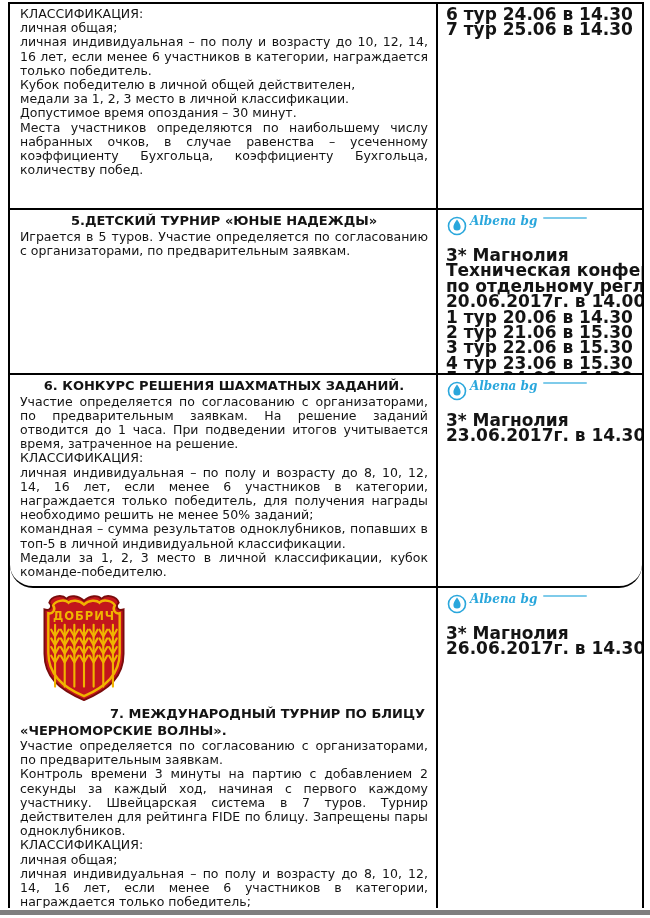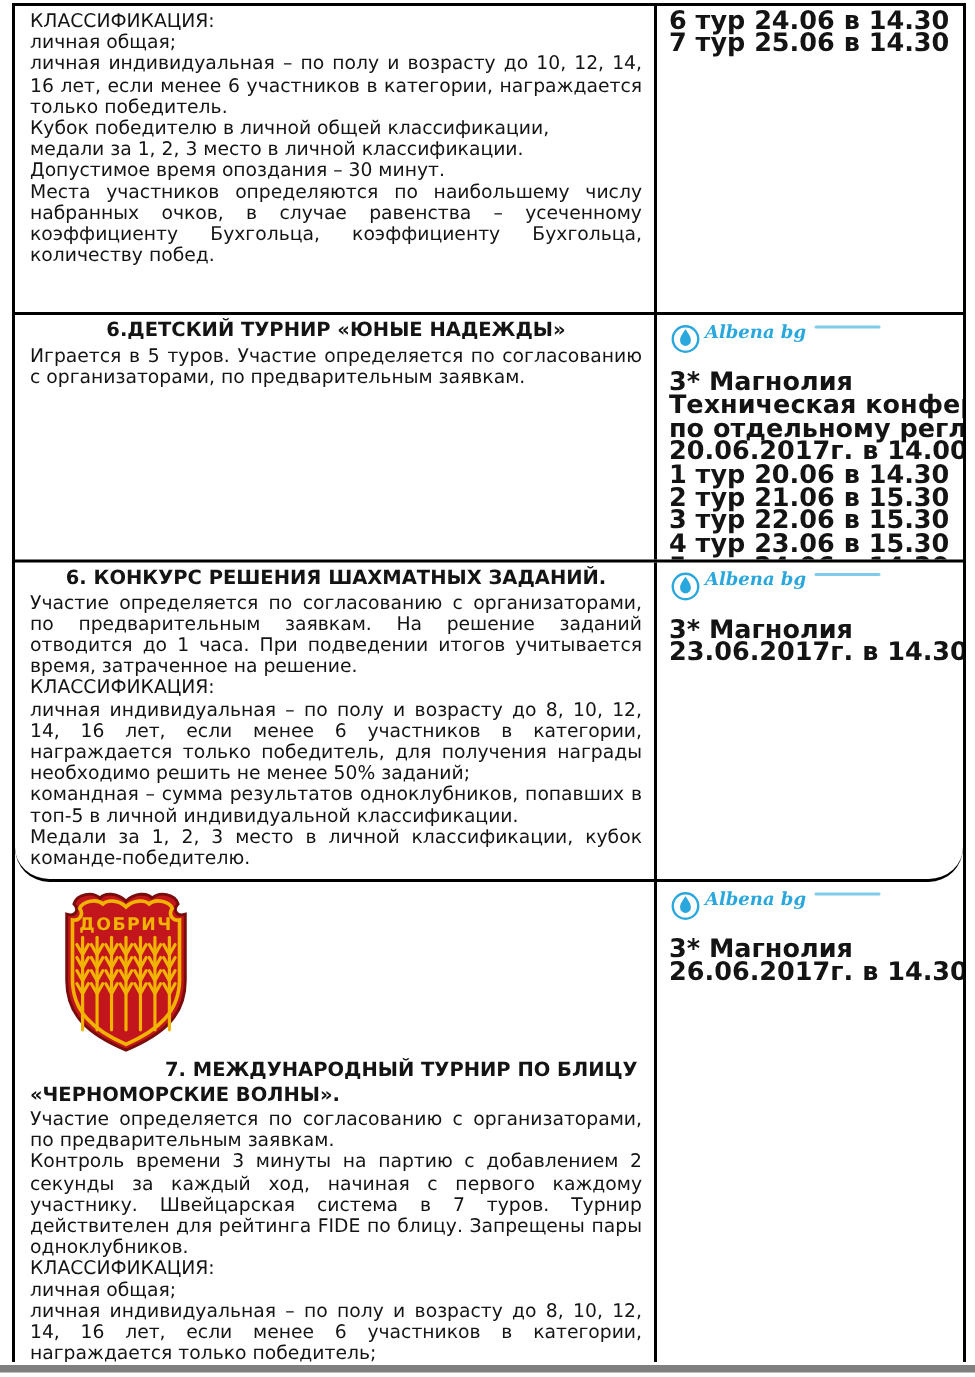--- a/index.html
+++ b/index.html
@@ -42,34 +42,34 @@
 <body>
 
 <div class="page">
   <div class="tbl">
 
     <div class="row row1">
       <div class="cell left">
         <p class="para short">КЛАССИФИКАЦИЯ:</p>
         <p class="para short">личная общая;</p>
         <p class="para">личная индивидуальная – по полу и возрасту до 10, 12, 14, 16 лет, если менее 6 участников в категории, награждается только победитель.</p>
-        <p class="para short">Кубок победителю в личной общей классификации,</p>
+        <p class="para short">Кубок победителю в личной общей действителен,</p>
         <p class="para short">медали за 1, 2, 3 место в личной классификации.</p>
         <p class="para short">Допустимое время опоздания – 30 минут.</p>
         <p class="para">Места участников определяются по наибольшему числу набранных очков, в случае равенства – усеченному коэффициенту Бухгольца, коэффициенту Бухгольца, количеству побед.</p>
       </div>
       <div class="cell right">
         <div class="rl">6 тур 24.06 в 14.30</div>
         <div class="rl">7 тур 25.06 в 14.30</div>
       </div>
     </div>
 
     <div class="row row2">
       <div class="cell left">
-        <p class="heading">6.ДЕТСКИЙ ТУРНИР «ЮНЫЕ НАДЕЖДЫ»</p>
+        <p class="heading">5.ДЕТСКИЙ ТУРНИР «ЮНЫЕ НАДЕЖДЫ»</p>
         <p class="para">Играется в 5 туров. Участие определяется по согласованию с организаторами, по предварительным заявкам.</p>
       </div>
       <div class="cell right">
         <div class="albena-logo">
           <svg width="22" height="22" viewBox="0 0 22 22">
             <circle cx="11" cy="11" r="8.5" fill="none" stroke="#2aa7dc" stroke-width="1.6"></circle>
             <path d="M11 4.5 C13.4 8 14.6 9.8 14.6 12 a3.6 3.6 0 1 1 -7.2 0 C7.4 9.8 8.6 8 11 4.5 Z" fill="#2aa7dc"></path>
           </svg>
           <div class="logo-text-wrap">
             <span class="logo-text">Albena bg</span>

